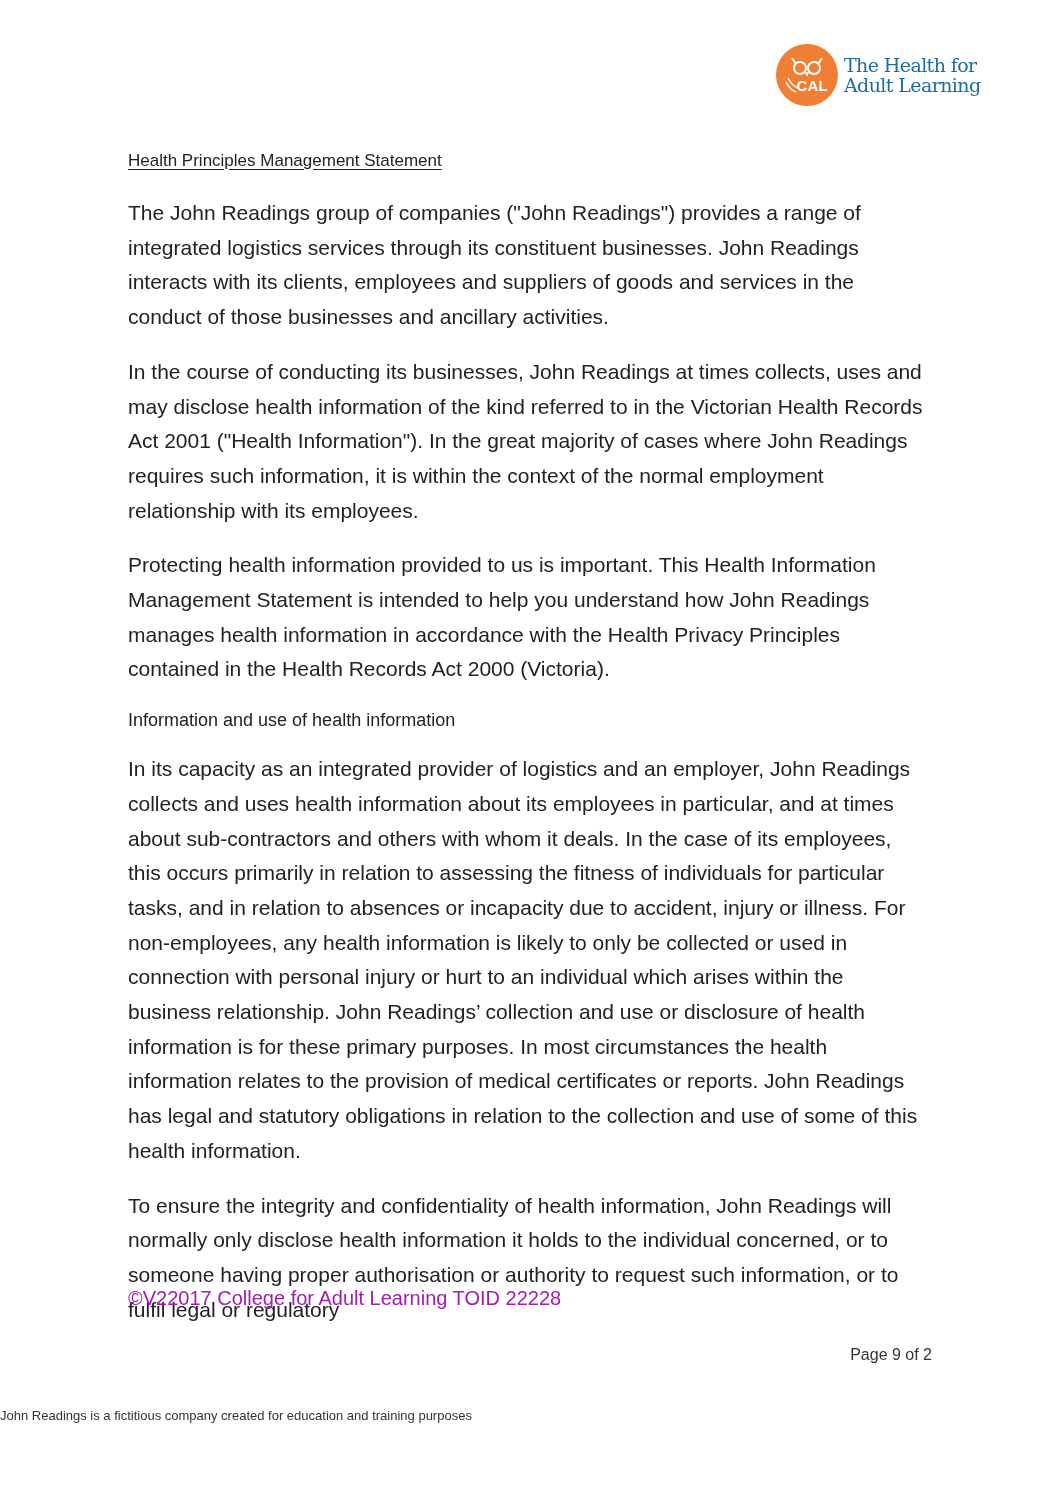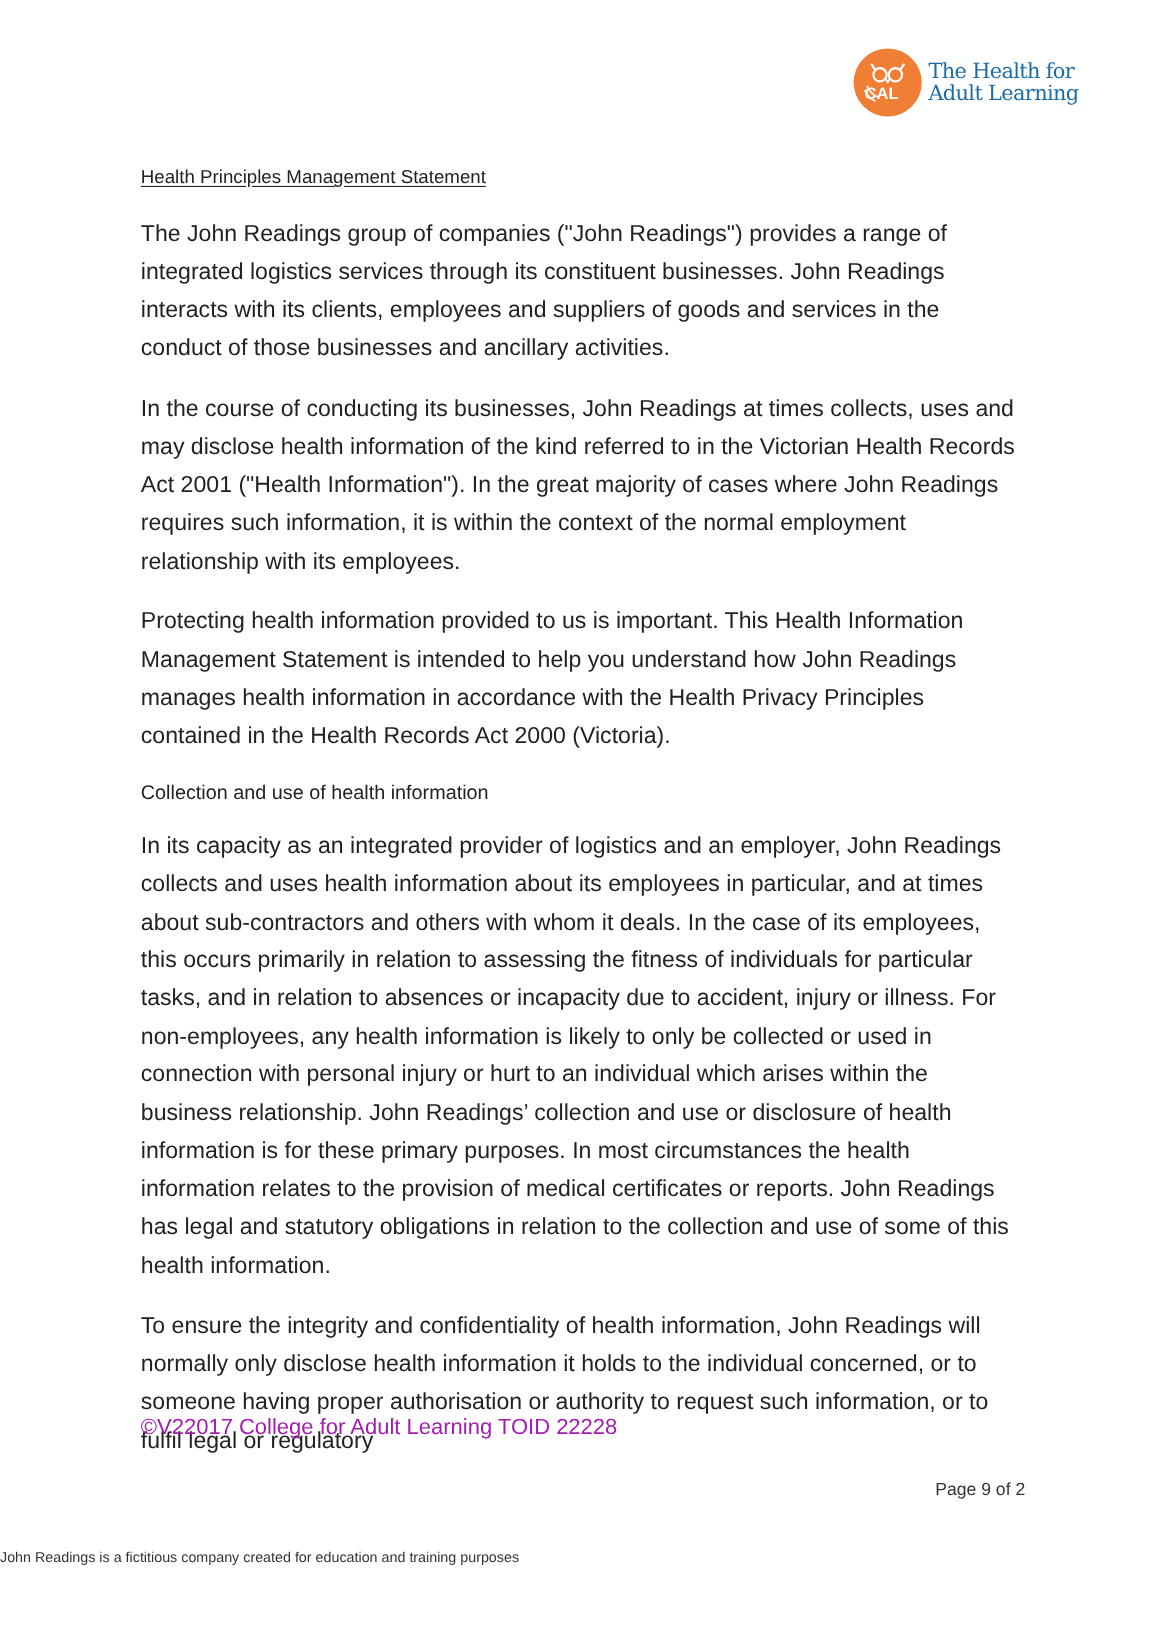--- a/index.html
+++ b/index.html
@@ -19,20 +19,21 @@
       align-items: center;
     }
     .logo-badge {
       width: 62px;
       height: 62px;
       border-radius: 50%;
       background: #f07e35;
       position: relative;
       display: flex;
       align-items: flex-end;
+      justify-content: center;
     }
     .logo-badge svg { position: absolute; left: 0; top: 0; }
     .logo-badge .cal {
       position: relative;
       color: #ffffff;
       font-family: "Liberation Sans", sans-serif;
       font-weight: bold;
       font-size: 15px;
       margin-bottom: 12px;
       margin-left: 10px;
@@ -114,20 +115,20 @@
     <div>The Health for</div>
     <div>Adult Learning</div>
   </div>
 </div>
 
 <div class="doc">
   <div class="title">Health Principles Management Statement</div>
   <p>The John Readings group of companies ("John Readings") provides a range of integrated logistics services through its constituent businesses. John Readings interacts with its clients, employees and suppliers of goods and services in the conduct of those businesses and ancillary activities.</p>
   <p>In the course of conducting its businesses, John Readings at times collects, uses and may disclose health information of the kind referred to in the Victorian Health Records Act 2001 ("Health Information"). In the great majority of cases where John Readings requires such information, it is within the context of the normal employment relationship with its employees.</p>
   <p>Protecting health information provided to us is important. This Health Information Management Statement is intended to help you understand how John Readings manages health information in accordance with the Health Privacy Principles contained in the Health Records Act 2000 (Victoria).</p>
-  <h2>Collection and use of health information</h2>
+  <h2>Information and use of health information</h2>
   <p>In its capacity as an integrated provider of logistics and an employer, John Readings collects and uses health information about its employees in particular, and at times about sub-contractors and others with whom it deals. In the case of its employees, this occurs primarily in relation to assessing the fitness of individuals for particular tasks, and in relation to absences or incapacity due to accident, injury or illness. For non-employees, any health information is likely to only be collected or used in connection with personal injury or hurt to an individual which arises within the business relationship. John Readings’ collection and use or disclosure of health information is for these primary purposes. In most circumstances the health information relates to the provision of medical certificates or reports. John Readings has legal and statutory obligations in relation to the collection and use of some of this health information.</p>
   <p>To ensure the integrity and confidentiality of health information, John Readings will normally only disclose health information it holds to the individual concerned, or to someone having proper authorisation or authority to request such information, or to fulfil legal or regulatory</p>
 </div>
 
 <div class="footer-left">©V22017 College for Adult Learning TOID 22228</div>
 <div class="footer-right">Page 9 of 2</div>
 <div class="disclaimer">John Readings is a fictitious company created for education and training purposes</div>
 
 </body></html>

